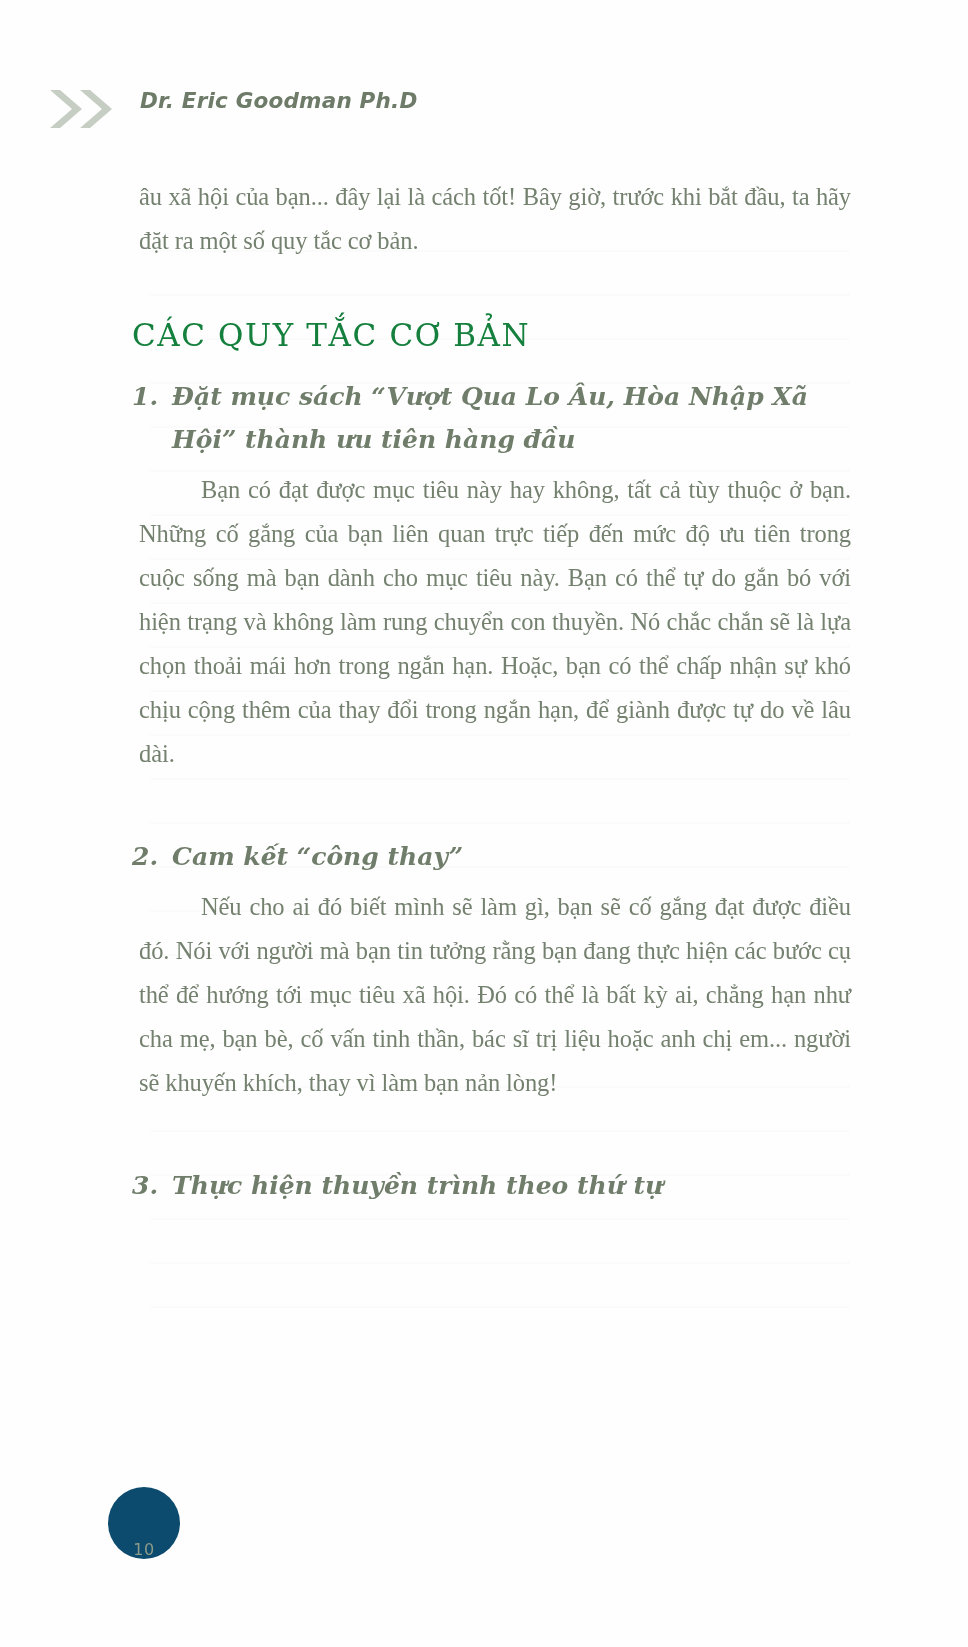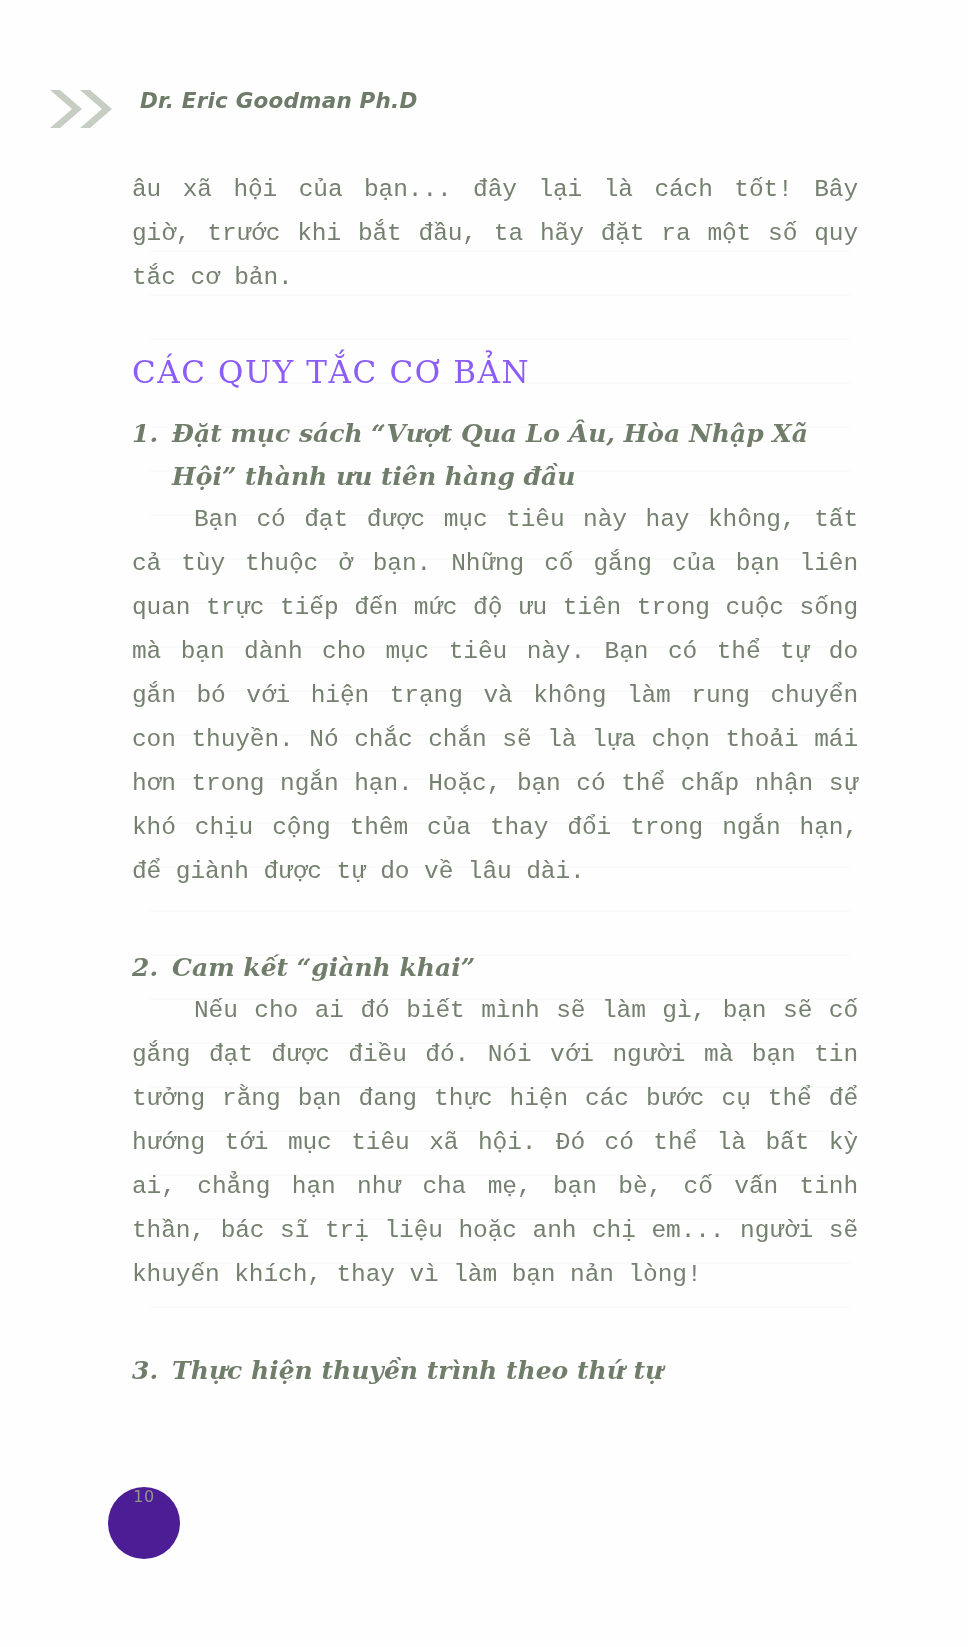--- a/index.html
+++ b/index.html
@@ -54,40 +54,40 @@
 
   
   .content {
     position: absolute;
     left: 132px;
     top: 168px;
     width: 726px;
   }
 
   p.para {
-    margin: 0;
-    font-family: Liberation Mono, monospace;
+    margin: 7px;
+    font-family: Liberation Serif, serif;
     font-size: 24.5px;
     line-height: 44px;
     color: #74816f;
     text-align: justify;
     text-justify: inter-word;
     letter-spacing: -0.1px;
   }
   p.para.indent {
     text-indent: 62px;
   }
 
   h1.section-title {
     margin: 54px 0 22px 0;
     font-family: "DejaVu Serif", serif;
     font-size: 31px;
     font-weight: 400;
     letter-spacing: 1.6px;
-    color: #8b5cf6;
+    color: #15803d;
   }
 
   .rule {
     margin-top: 22px;
   }
   .rule-head {
     display: flex;
     align-items: flex-start;
     gap: 14px;
     font-family: "DejaVu Serif", serif;
@@ -111,23 +111,23 @@
   .gap-lg { height: 30px; }
 
   
   .page-num-wrap {
     position: absolute;
     left: 108px;
     bottom: 88px;
     width: 72px;
     height: 72px;
     border-radius: 50%;
-    background: #4c1d95;
+    background: #0c4a6e;
     display: flex;
-    align-items: flex-start;
+    align-items: flex-end;
     justify-content: center;
   }
   .page-num {
     font-family: "DejaVu Sans", sans-serif;
     font-size: 16px;
     color: #8d9a88;
     letter-spacing: 0.5px;
   }
 
   
@@ -180,21 +180,21 @@
         <span class="rule-text">Đặt mục sách “Vượt Qua Lo Âu, Hòa Nhập Xã Hội” thành ưu tiên hàng đầu</span>
       </div>
       <p class="para indent rule-body">Bạn có đạt được mục tiêu này hay không, tất cả tùy thuộc ở bạn. Những cố gắng của bạn liên quan trực tiếp đến mức độ ưu tiên trong cuộc sống mà bạn dành cho mục tiêu này. Bạn có thể tự do gắn bó với hiện trạng và không làm rung chuyển con thuyền. Nó chắc chắn sẽ là lựa chọn thoải mái hơn trong ngắn hạn. Hoặc, bạn có thể chấp nhận sự khó chịu cộng thêm của thay đổi trong ngắn hạn, để giành được tự do về lâu dài.</p>
     </div>
 
     <div class="gap-lg"></div>
 
     <div class="rule">
       <div class="rule-head">
         <span class="rule-num">2.</span>
-        <span class="rule-text">Cam kết “giành khai”</span>
+        <span class="rule-text">Cam kết “công thay”</span>
       </div>
       <p class="para indent rule-body">Nếu cho ai đó biết mình sẽ làm gì, bạn sẽ cố gắng đạt được điều đó. Nói với người mà bạn tin tưởng rằng bạn đang thực hiện các bước cụ thể để hướng tới mục tiêu xã hội. Đó có thể là bất kỳ ai, chẳng hạn như cha mẹ, bạn bè, cố vấn tinh thần, bác sĩ trị liệu hoặc anh chị em... người sẽ khuyến khích, thay vì làm bạn nản lòng!</p>
     </div>
 
     <div class="gap-lg"></div>
 
     <div class="rule">
       <div class="rule-head">
         <span class="rule-num">3.</span>
         <span class="rule-text">Thực hiện thuyền trình theo thứ tự</span>

